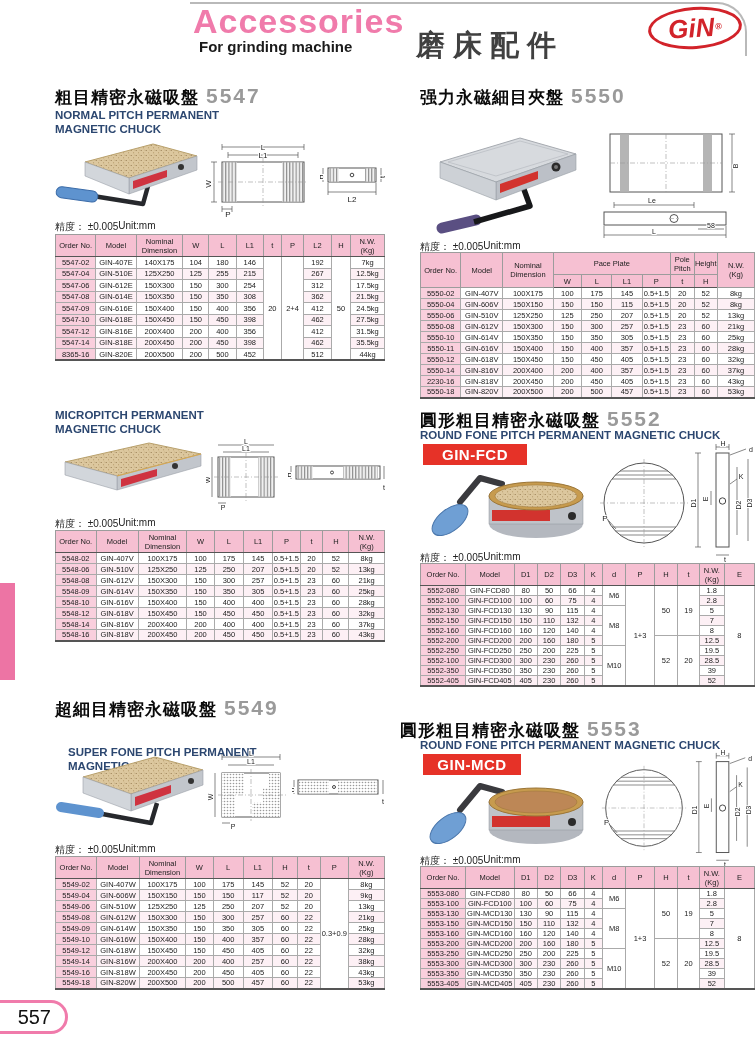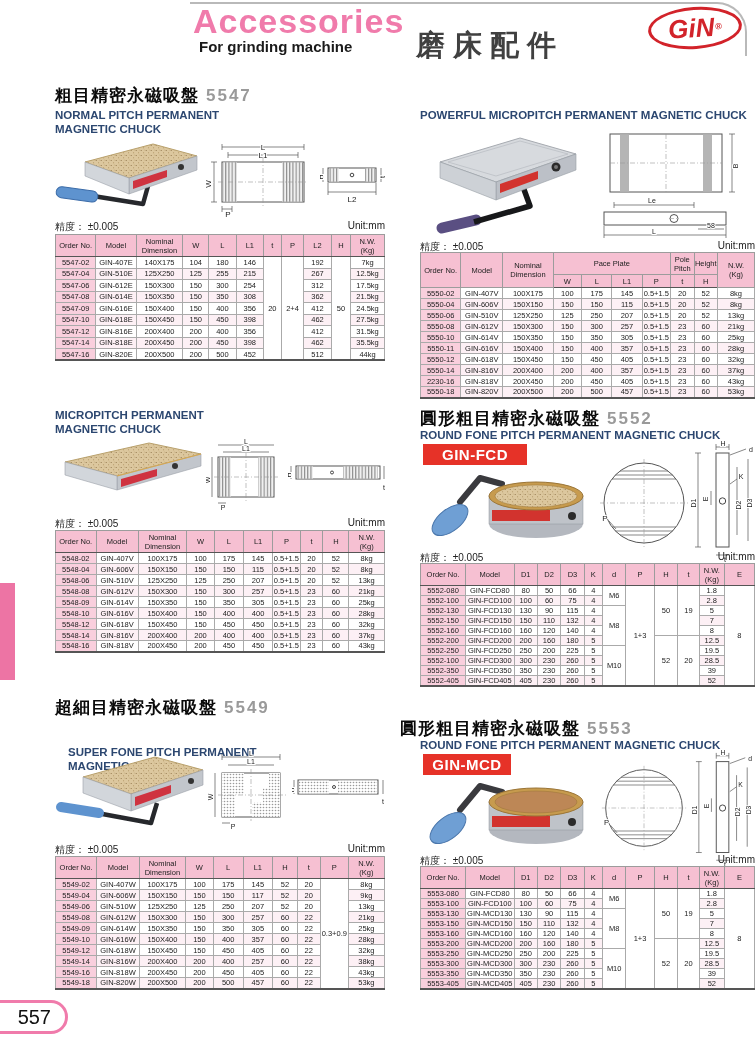--- a/index.html
+++ b/index.html
@@ -18,29 +18,29 @@
        letter-spacing:8px;color:#404040;white-space:nowrap;margin-top:16px;}
   #hlogo{position:absolute;left:648px;top:7px;width:94px;height:42px;background:#fff;
          border:3px solid #d2232a;border-radius:50%;transform:rotate(-4deg);
          display:flex;align-items:center;justify-content:center;
          color:#d2232a;font-weight:bold;font-style:italic;font-size:26px;}
   #hlogo sup{font-size:9px;margin-left:1px;font-style:normal;}
 
   
   .sec-title{position:absolute;white-space:nowrap;}
   .sec-title .zh{font-size:17px;font-weight:bold;color:#0a0a0a;letter-spacing:1px;}
-  .sec-title .num{font-size:17px;font-weight:bold;color:#9a9a9a;margin-left:7px;letter-spacing:2px;}
+  .sec-title .num{font-size:21px;font-weight:bold;color:#9a9a9a;margin-left:7px;letter-spacing:2px;}
   .sec-sub{position:absolute;font-size:11.5px;font-weight:bold;color:#2c4770;line-height:1.18;white-space:nowrap;}
   .badge{position:absolute;background:#e63228;color:#fff;font-weight:bold;font-size:15px;
          display:flex;align-items:center;justify-content:center;letter-spacing:0.5px;}
   #t5552-badge{left:423px;top:444px;width:104px;height:21px;}
-  #t5553-badge{left:423px;top:754px;width:88px;height:21px;}
+  #t5553-badge{left:423px;top:754px;width:98px;height:21px;}
 
   
-  .prec{position:absolute;display:flex;justify-content:space-between;
+  .prec{position:absolute;display:flex;
         font-size:10px;color:#222;}
 
   
   .tblwrap{position:absolute;}
   table.cat{border-collapse:collapse;table-layout:fixed;width:100%;
             border-top:1.5px solid #777;border-bottom:2px solid #555;}
   table.cat th{background:#f6c0d2;font-weight:normal;border:1px solid #9c9c9c;
                font-size:7.5px;line-height:1.2;padding:1.5px 0;white-space:pre-line;color:#222;}
   table.cat thead tr:last-child th{border-bottom:1.8px solid #555;}
   table.cat td{border:1px solid #aaa;text-align:center;padding:0;font-size:7.5px;
@@ -291,35 +291,35 @@
             <td>5547-14</td>
             <td>GIN-818E</td>
             <td>200X450</td>
             <td>200</td>
             <td>450</td>
             <td>398</td>
             <td>462</td>
             <td>35.5kg</td>
           </tr>
           <tr>
-            <td>5547-16</td>
+            <td>8365-16</td>
             <td>GIN-820E</td>
             <td>200X500</td>
             <td>200</td>
             <td>500</td>
             <td>452</td>
             <td>512</td>
             <td>44kg</td>
           </tr>
         </tbody>
       </table>
     </div>
 
-  <div class="sec-sub" id="t5550-sub">
-    <div>POWERFUL MICROPITCH PERMANENT MAGNETIC CHUCK</div>
+  <div class="sec-title" id="t5550-title">
+    <span class="zh">强力永磁細目夾盤</span><span class="num">5550</span>
   </div>
   <svg class="img" id="ph5550" width="165" height="112" viewBox="0 0 165 112">
     <path d="M18,102 L52,94" stroke="#5a4f82" stroke-width="11" stroke-linecap="round"></path>
     <path d="M50,96 L106,80 L98,58" fill="none" stroke="#17181a" stroke-width="5.5" stroke-linejoin="round"></path>
     <path d="M16,36 L96,12 L152,28 L72,56 Z" fill="#d7dade" stroke="#a6aab0"></path>
     <path d="M24,36 L96,15 L144,28 L72,50 Z" fill="none" stroke="#b8bcc2" stroke-width="0.7"></path>
     <path d="M72,56 L152,28 L152,44 L72,74 Z" fill="#bcc0c7" stroke="#979da5" stroke-width="0.6"></path>
     <path d="M16,36 L72,56 L72,74 L16,52 Z" fill="#cdd1d6" stroke="#979da5" stroke-width="0.6"></path>
     <path d="M76,58 L114,45 L114,53 L76,67 Z" fill="#d2332e"></path>
     <circle cx="132" cy="41" r="4.5" fill="#2b2b2b"></circle>
@@ -591,32 +591,20 @@
             <td>100X175</td>
             <td>100</td>
             <td>175</td>
             <td>145</td>
             <td>0.5+1.5</td>
             <td>20</td>
             <td>52</td>
             <td>8kg</td>
           </tr>
           <tr>
-            <td>5548-04</td>
-            <td>GIN-606V</td>
-            <td>150X150</td>
-            <td>150</td>
-            <td>150</td>
-            <td>115</td>
-            <td>0.5+1.5</td>
-            <td>20</td>
-            <td>52</td>
-            <td>8kg</td>
-          </tr>
-          <tr>
             <td>5548-06</td>
             <td>GIN-510V</td>
             <td>125X250</td>
             <td>125</td>
             <td>250</td>
             <td>207</td>
             <td>0.5+1.5</td>
             <td>20</td>
             <td>52</td>
             <td>13kg</td>

